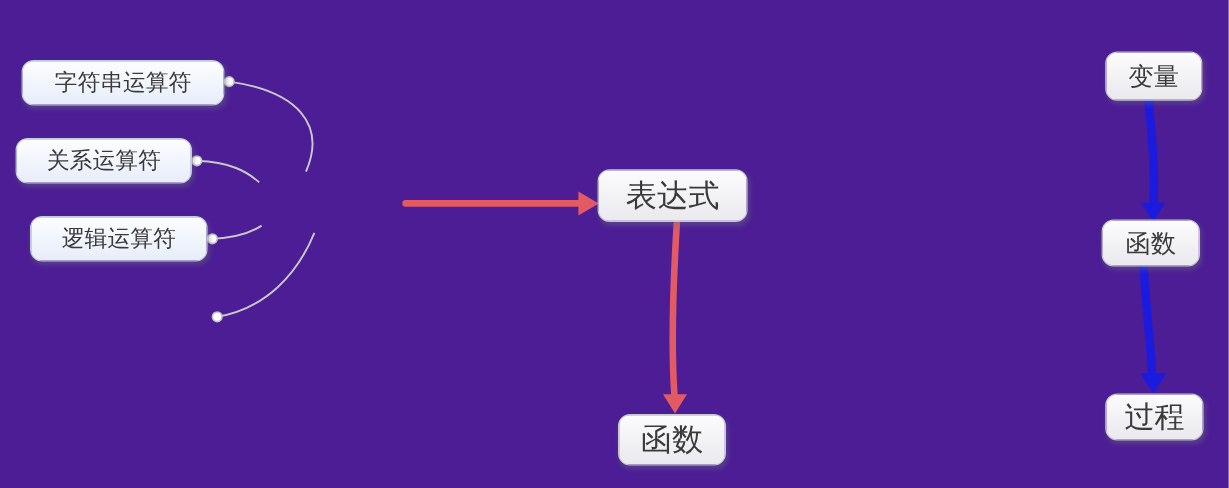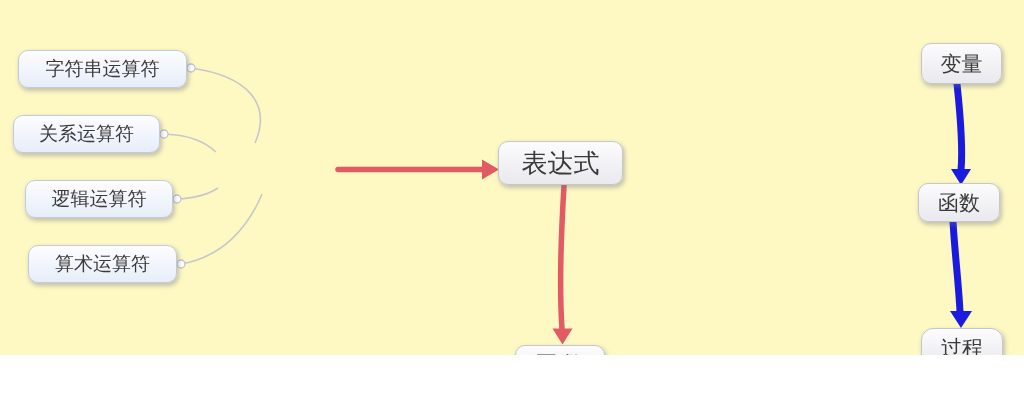--- a/index.html
+++ b/index.html
@@ -1,17 +1,17 @@
 <!DOCTYPE html>
 <html style="--red-arrow: #E15A64; --blue-arrow: #1B1BE0; --branch-line: #C8C8C8; --dot-stroke: #C2C2C2; --root-fill-top: #C4D4EB; --root-fill-bottom: #8CAAD2; --root-border: #7390BD; --child-fill-top: #FCFDFF; --child-fill-bottom: #E7EDF9; --child-border: #C2CBDC; --gray-fill-top: #FCFCFD; --gray-fill-bottom: #E9E9EE; --gray-border: #C6C6CC;"><head>
 <meta charset="utf-8">
 <style>
   html,body{margin:0;padding:0;background:#ffffff;}
   #canvas{
-    position:relative;width:1024px;height:355px;background:#fef9c3;
+    position:relative;width:1024px;height:407px;background:#4c1d95;
     overflow:hidden;font-family:"DejaVu Serif","Liberation Serif",serif;
   }
   svg.wires{position:absolute;left:0;top:0;z-index:1;}
   .node{
     position:absolute;z-index:2;box-sizing:border-box;
     display:flex;align-items:center;justify-content:center;
     border-radius:10px;color:#3a3a3a;white-space:nowrap;
     background:linear-gradient(var(--gray-fill-top),var(--gray-fill-bottom));
     border:1px solid var(--gray-border);
     box-shadow:1.5px 2.5px 4px rgba(110,115,130,.4);
@@ -36,21 +36,21 @@
   
   .p-string      {left:18px;  top:50px;  width:169px; height:38px;}
   .p-relational  {left:13px;  top:115px; width:147px; height:38px;}
   .p-logical     {left:25px;  top:180px; width:148px; height:38px;}
   .p-arithmetic  {left:28px;  top:245px; width:149px; height:38px;}
   .p-root        {left:214px; top:142px; width:124px; height:51px;}
   .p-expression  {left:498px; top:141px; width:125px; height:44px; font-size:26px;}
   .p-function-mid{left:515px; top:345px; width:90px;  height:43px; font-size:26px;}
   .p-variable    {left:921px; top:43px;  width:81px;  height:41px; font-size:21px;}
   .p-function-r  {left:918px; top:183px; width:82px;  height:39px; font-size:21px;}
-  .p-process     {left:921px; top:328px; width:82px;  height:39px; font-size:21px;border-radius:12px;}
+  .p-process     {left:921px; top:328px; width:82px;  height:39px; font-size:25px;}
   .p-label-more  {left:379px; top:126px; width:59px;  height:31px; font-size:13px;}
   .p-label-note  {left:577px; top:238px; width:226px; height:30px; font-size:15px;}
 </style>
 </head>
 <body>
 
 <div id="canvas">
 
   <svg class="wires" width="1024" height="407" viewBox="0 0 1024 407">
 
@@ -81,21 +81,20 @@
 
     <g>
       <path d="M 953,222 C 955,255 959,288 960,312" fill="none" style="stroke:var(--blue-arrow)" stroke-width="7" stroke-linecap="round"></path>
       <polygon points="950,311 972,311 961,328" style="fill:var(--blue-arrow)"></polygon>
     </g>
   </svg>
 
   <div class="node child p-string">字符串运算符</div>
   <div class="node child p-logical">逻辑运算符</div>
   <div class="node child p-relational">关系运算符</div>
-  <div class="node child p-arithmetic">算术运算符</div>
 
 
   <div class="node p-expression">表达式</div>
   <div class="node p-function-mid">函数</div>
 
 
   <div class="node p-variable">变量</div>
   <div class="node p-function-r">函数</div>
   <div class="node p-process">过程</div>
 

